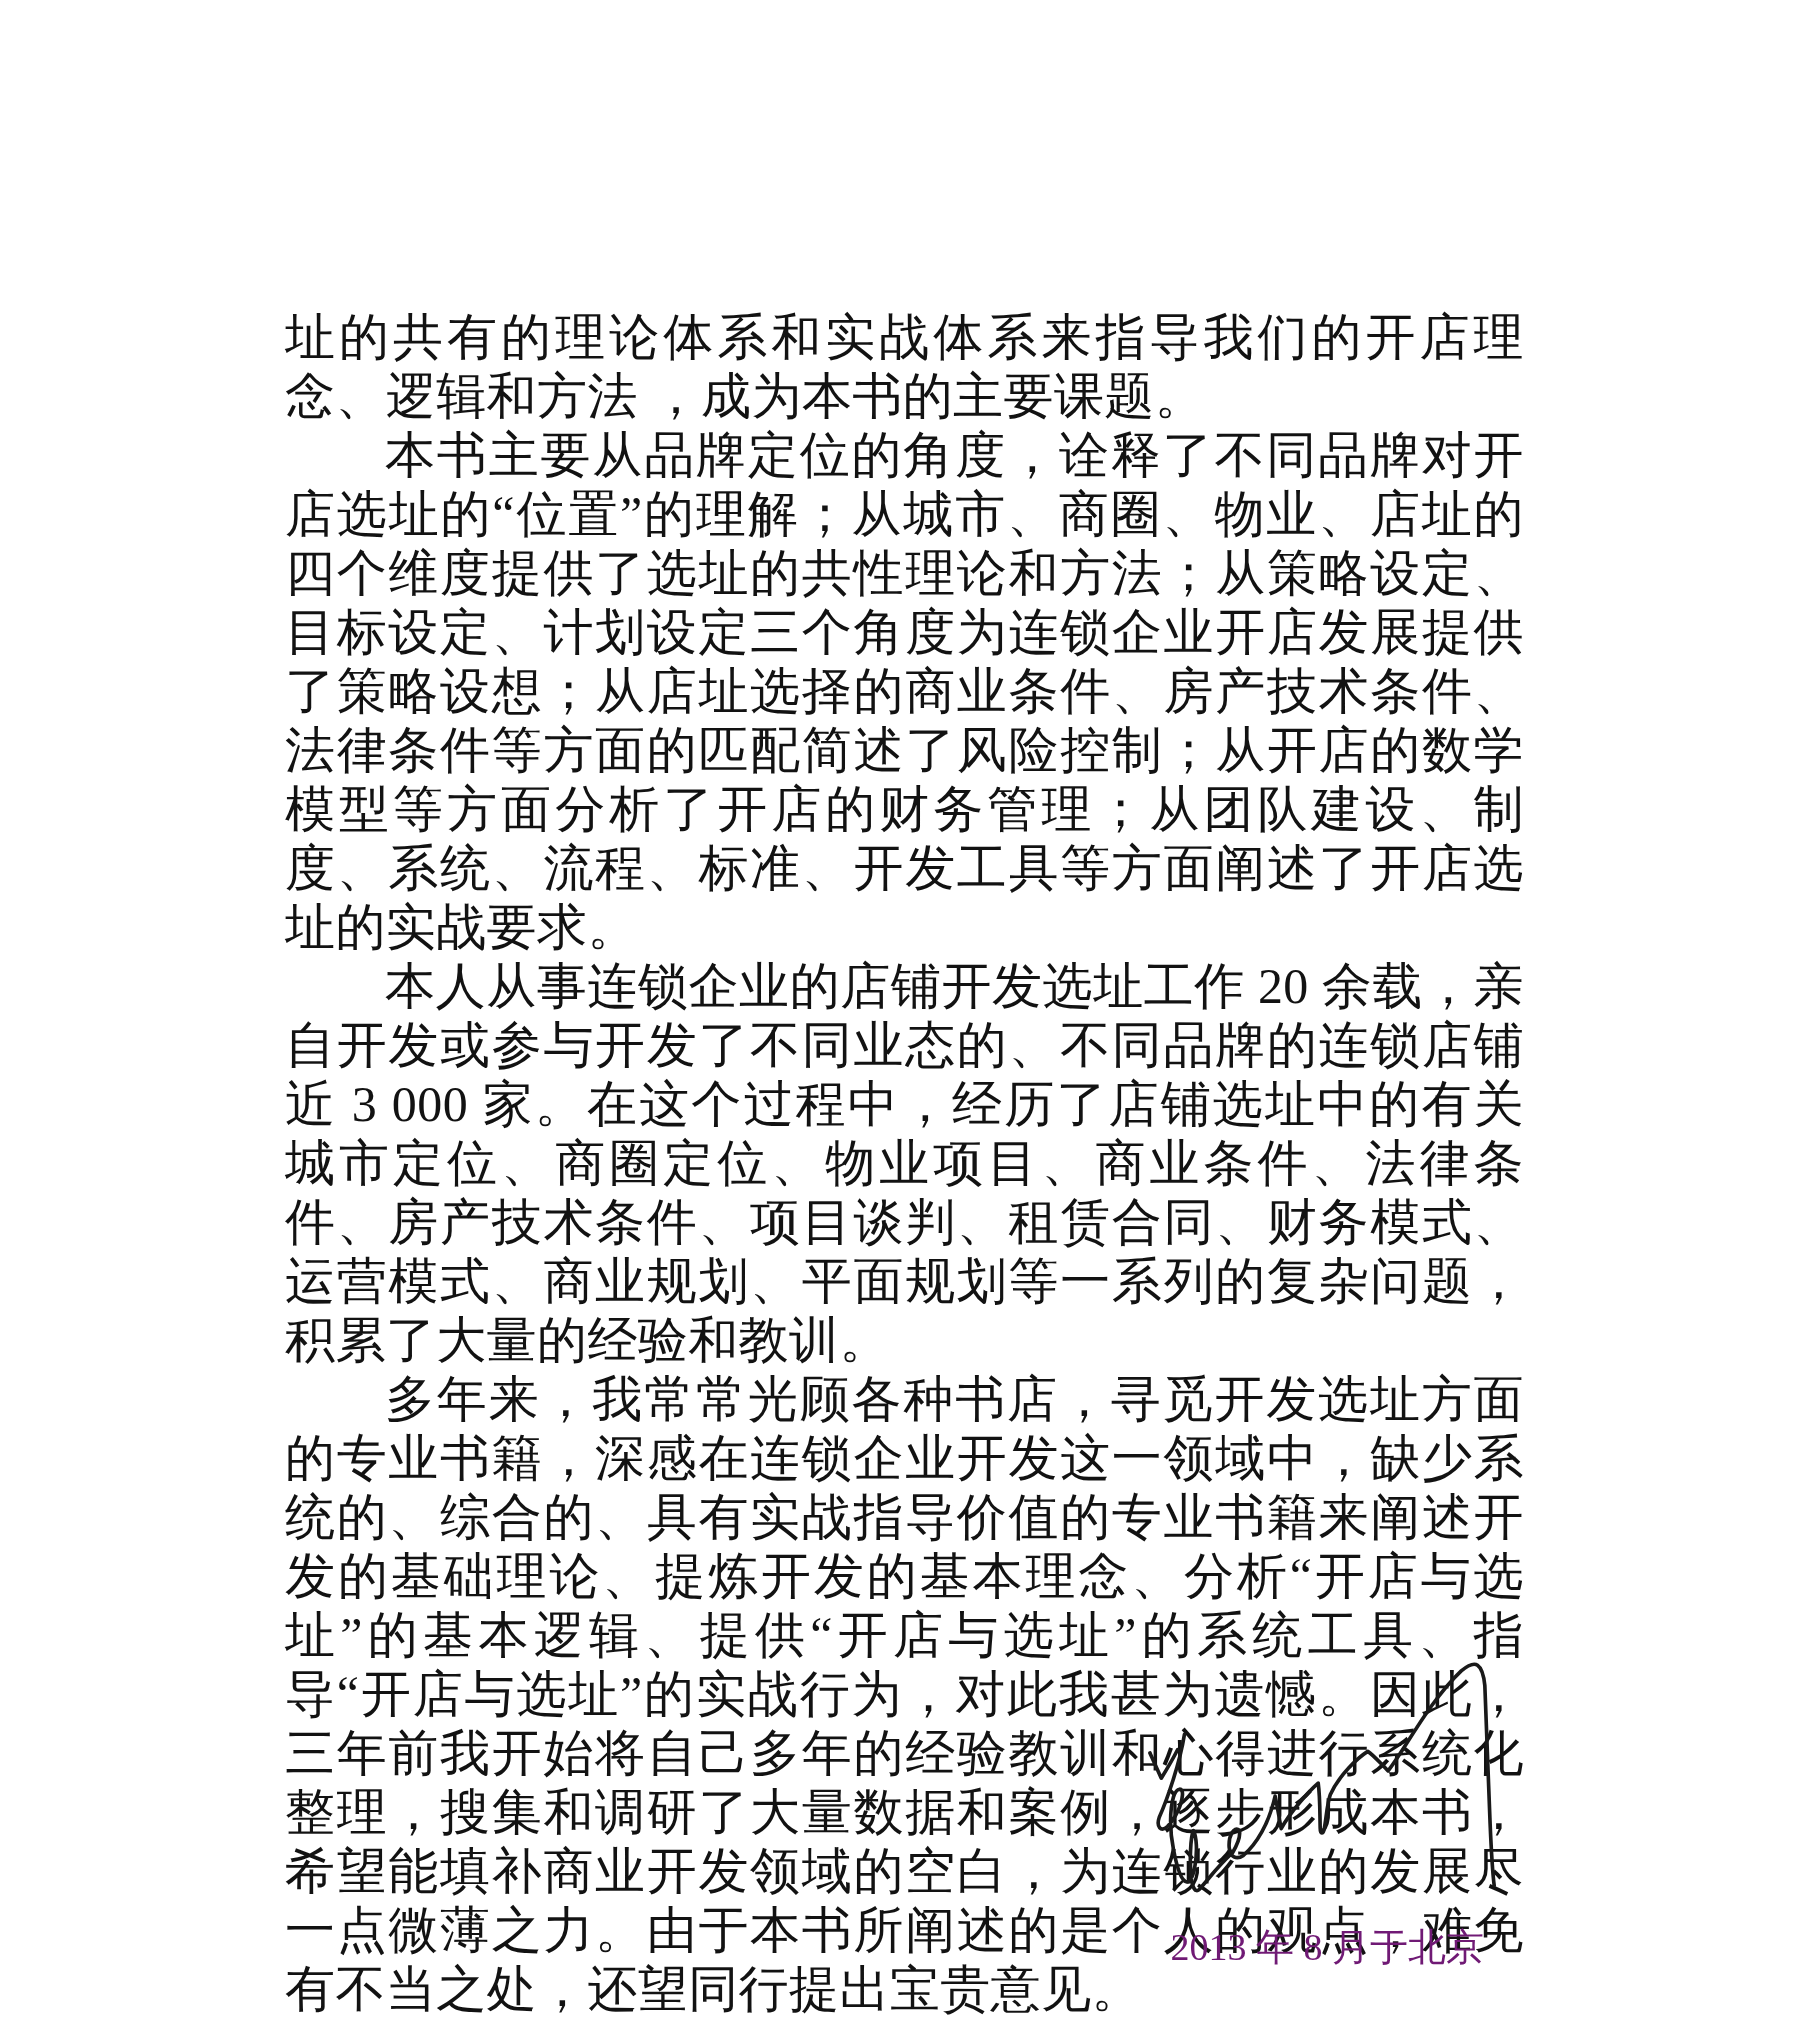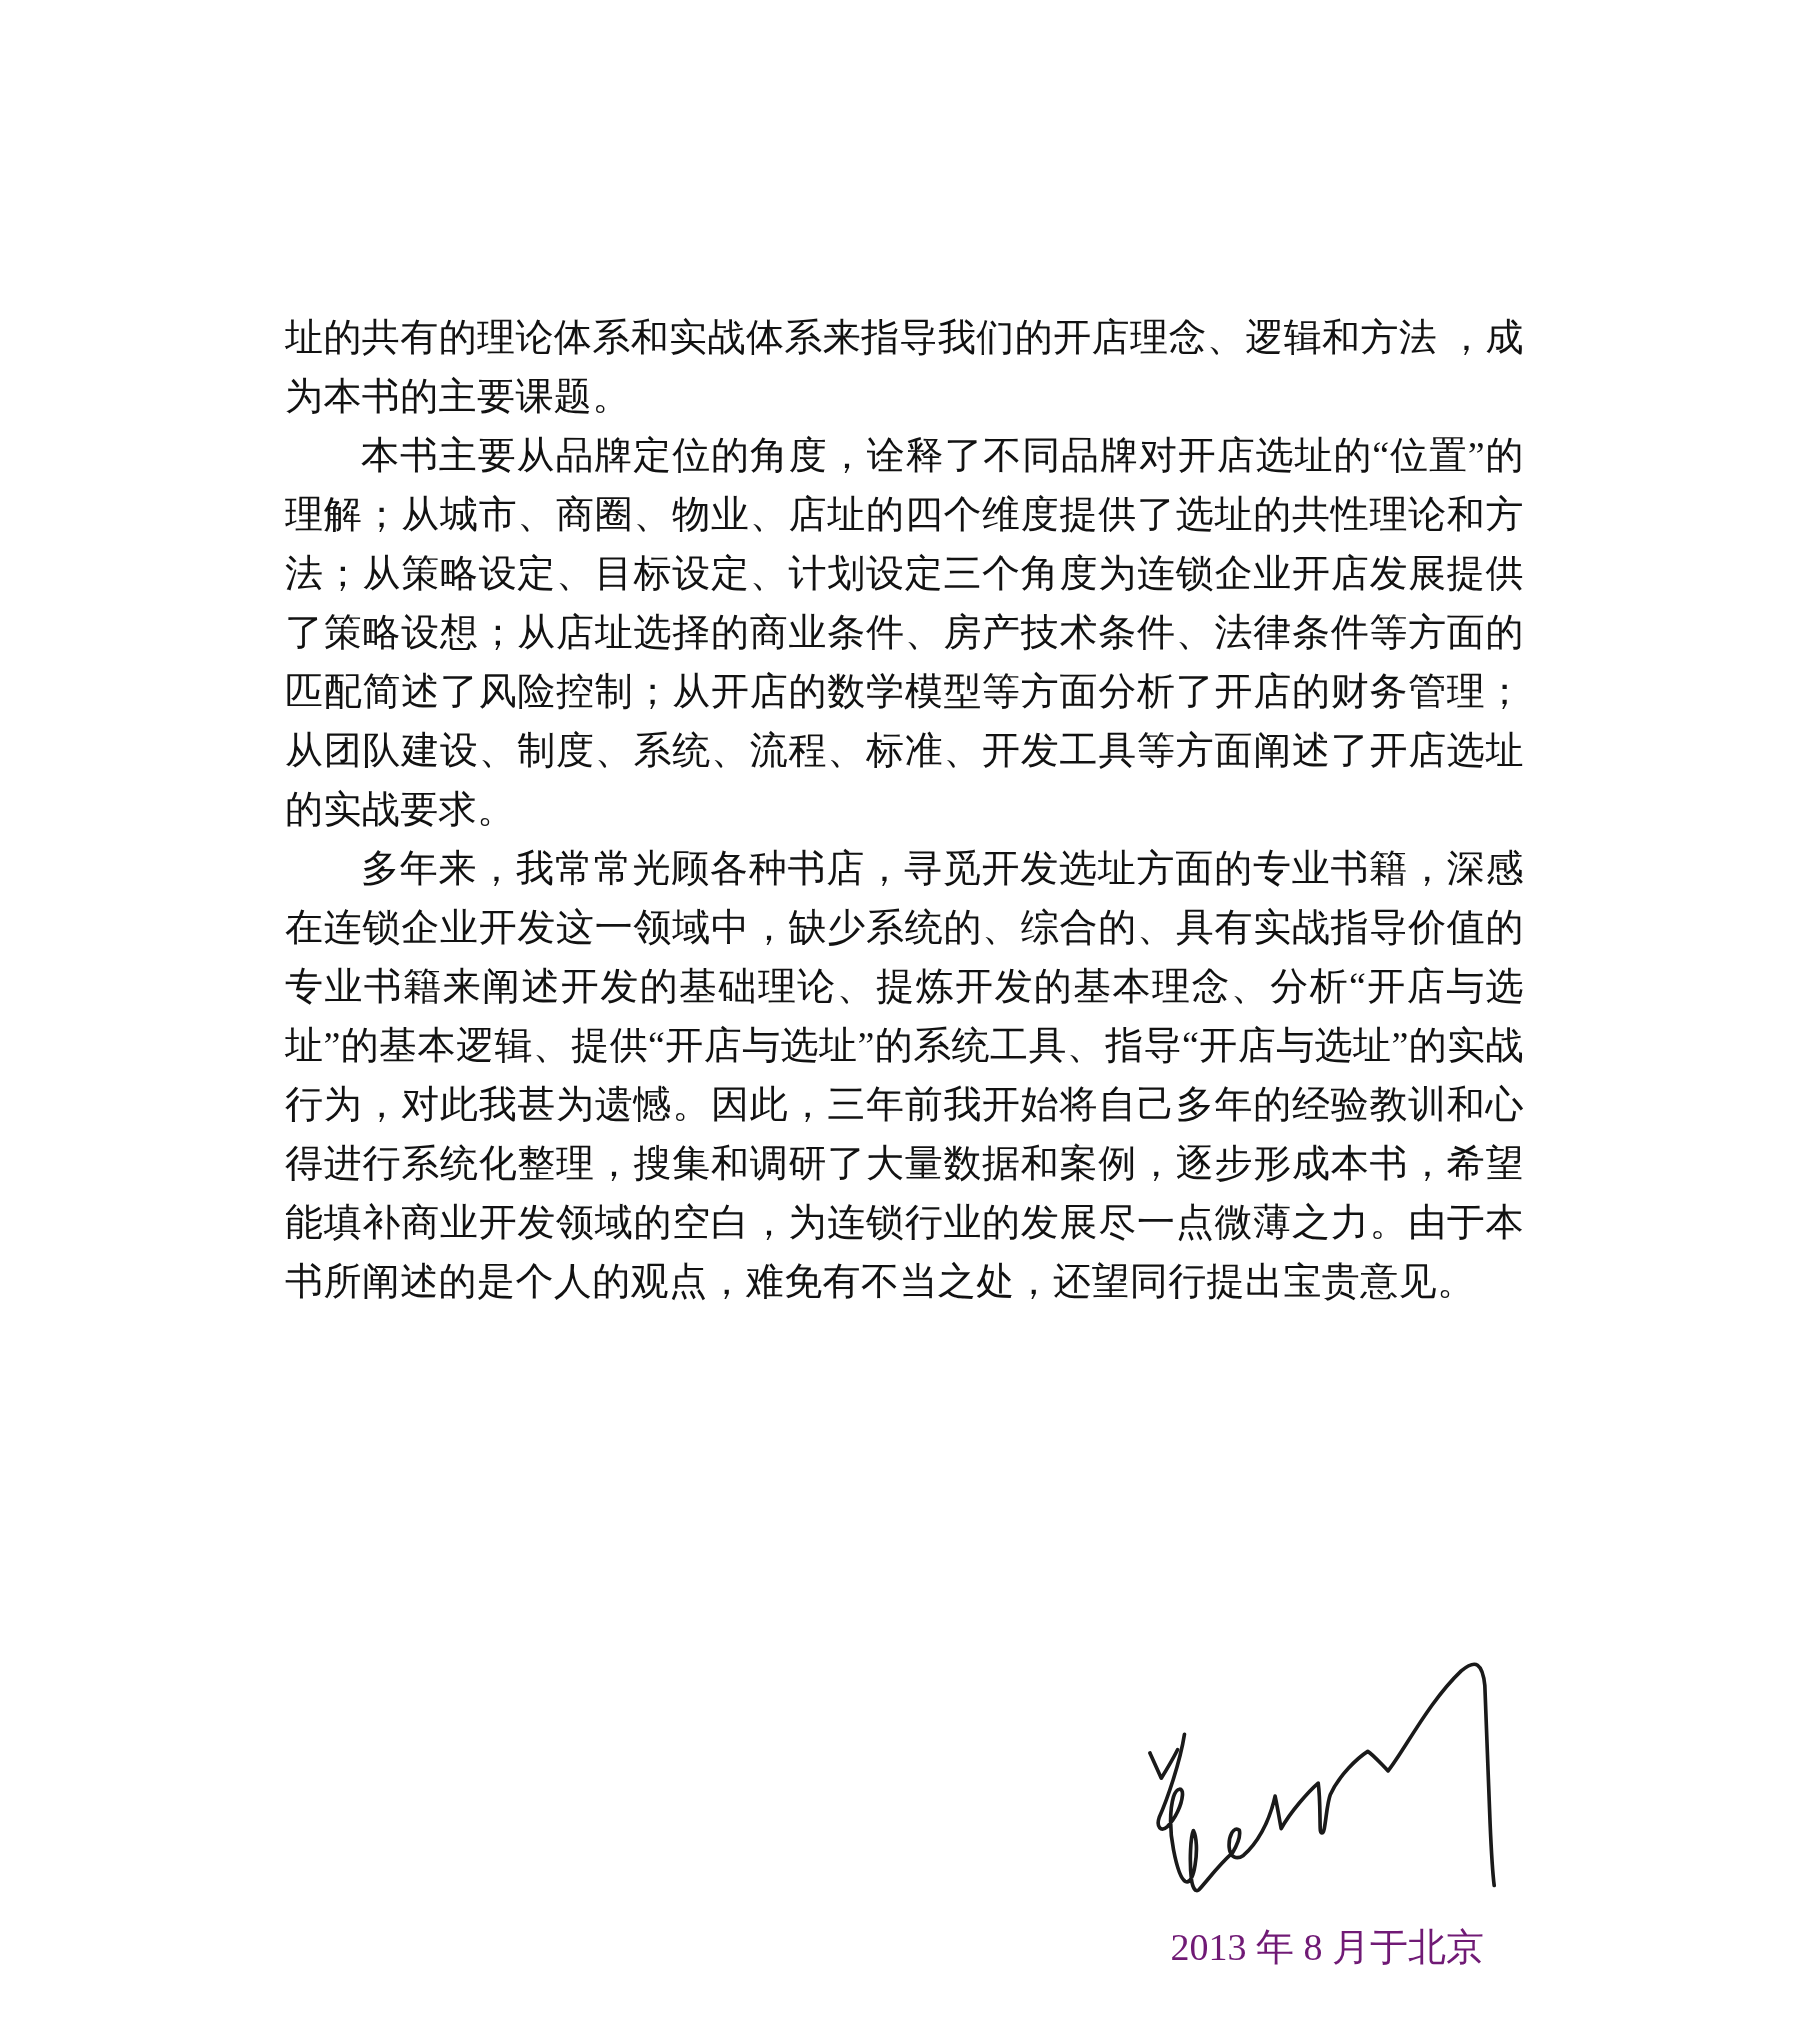--- a/index.html
+++ b/index.html
@@ -14,21 +14,21 @@
     background: #ffffff;
     overflow: hidden;
     font-family: "Liberation Serif", "DejaVu Serif", serif;
     color: #121212;
   }
   .text-block {
     position: absolute;
     left: 285px;
     top: 308px;
     width: 1239px;
-    font-size: 38px;
+    font-size: 50px;
     line-height: 59px;
     text-align: justify;
     text-justify: inter-ideograph;
     letter-spacing: 0.4px;
   }
   .text-block p {
     margin: 0;
     padding: 0;
     text-indent: 2em;
   }
@@ -60,20 +60,21 @@
   }
 </style>
 </head>
 <body>
 
 <div class="page">
 
   <div class="text-block">
     <p class="noindent">址的共有的理论体系和实战体系来指导我们的开店理念、逻辑和方法 ，成为本书的主要课题。</p>
     <p>本书主要从品牌定位的角度，诠释了不同品牌对开店选址的“位置”的理解；从城市、商圈、物业、店址的四个维度提供了选址的共性理论和方法；从策略设定、目标设定、计划设定三个角度为连锁企业开店发展提供了策略设想；从店址选择的商业条件、房产技术条件、法律条件等方面的匹配简述了风险控制；从开店的数学模型等方面分析了开店的财务管理；从团队建设、制度、系统、流程、标准、开发工具等方面阐述了开店选址的实战要求。</p>
+    <p>本人从事连锁企业的店铺开发选址工作 20 余载，亲自开发或参与开发了不同业态的、不同品牌的连锁店铺近 3 000 家。在这个过程中，经历了店铺选址中的有关城市定位、商圈定位、物业项目、商业条件、法律条件、房产技术条件、项目谈判、租赁合同、财务模式、运营模式、商业规划、平面规划等一系列的复杂问题，积累了大量的经验和教训。</p>
     <p>多年来，我常常光顾各种书店，寻觅开发选址方面的专业书籍，深感在连锁企业开发这一领域中，缺少系统的、综合的、具有实战指导价值的专业书籍来阐述开发的基础理论、提炼开发的基本理念、分析“开店与选址”的基本逻辑、提供“开店与选址”的系统工具、指导“开店与选址”的实战行为，对此我甚为遗憾。因此，三年前我开始将自己多年的经验教训和心得进行系统化整理，搜集和调研了大量数据和案例，逐步形成本书，希望能填补商业开发领域的空白，为连锁行业的发展尽一点微薄之力。由于本书所阐述的是个人的观点，难免有不当之处，还望同行提出宝贵意见。</p>
   </div>
 
   <svg class="signature" viewBox="0 0 900 620" aria-hidden="true">
 
     <path d="M 34 246 C 44 268 54 290 62 308 C 78 282 92 258 102 238"></path>
 
     <path d="
       M 119 200
       C 108 270 76 362 57 404

